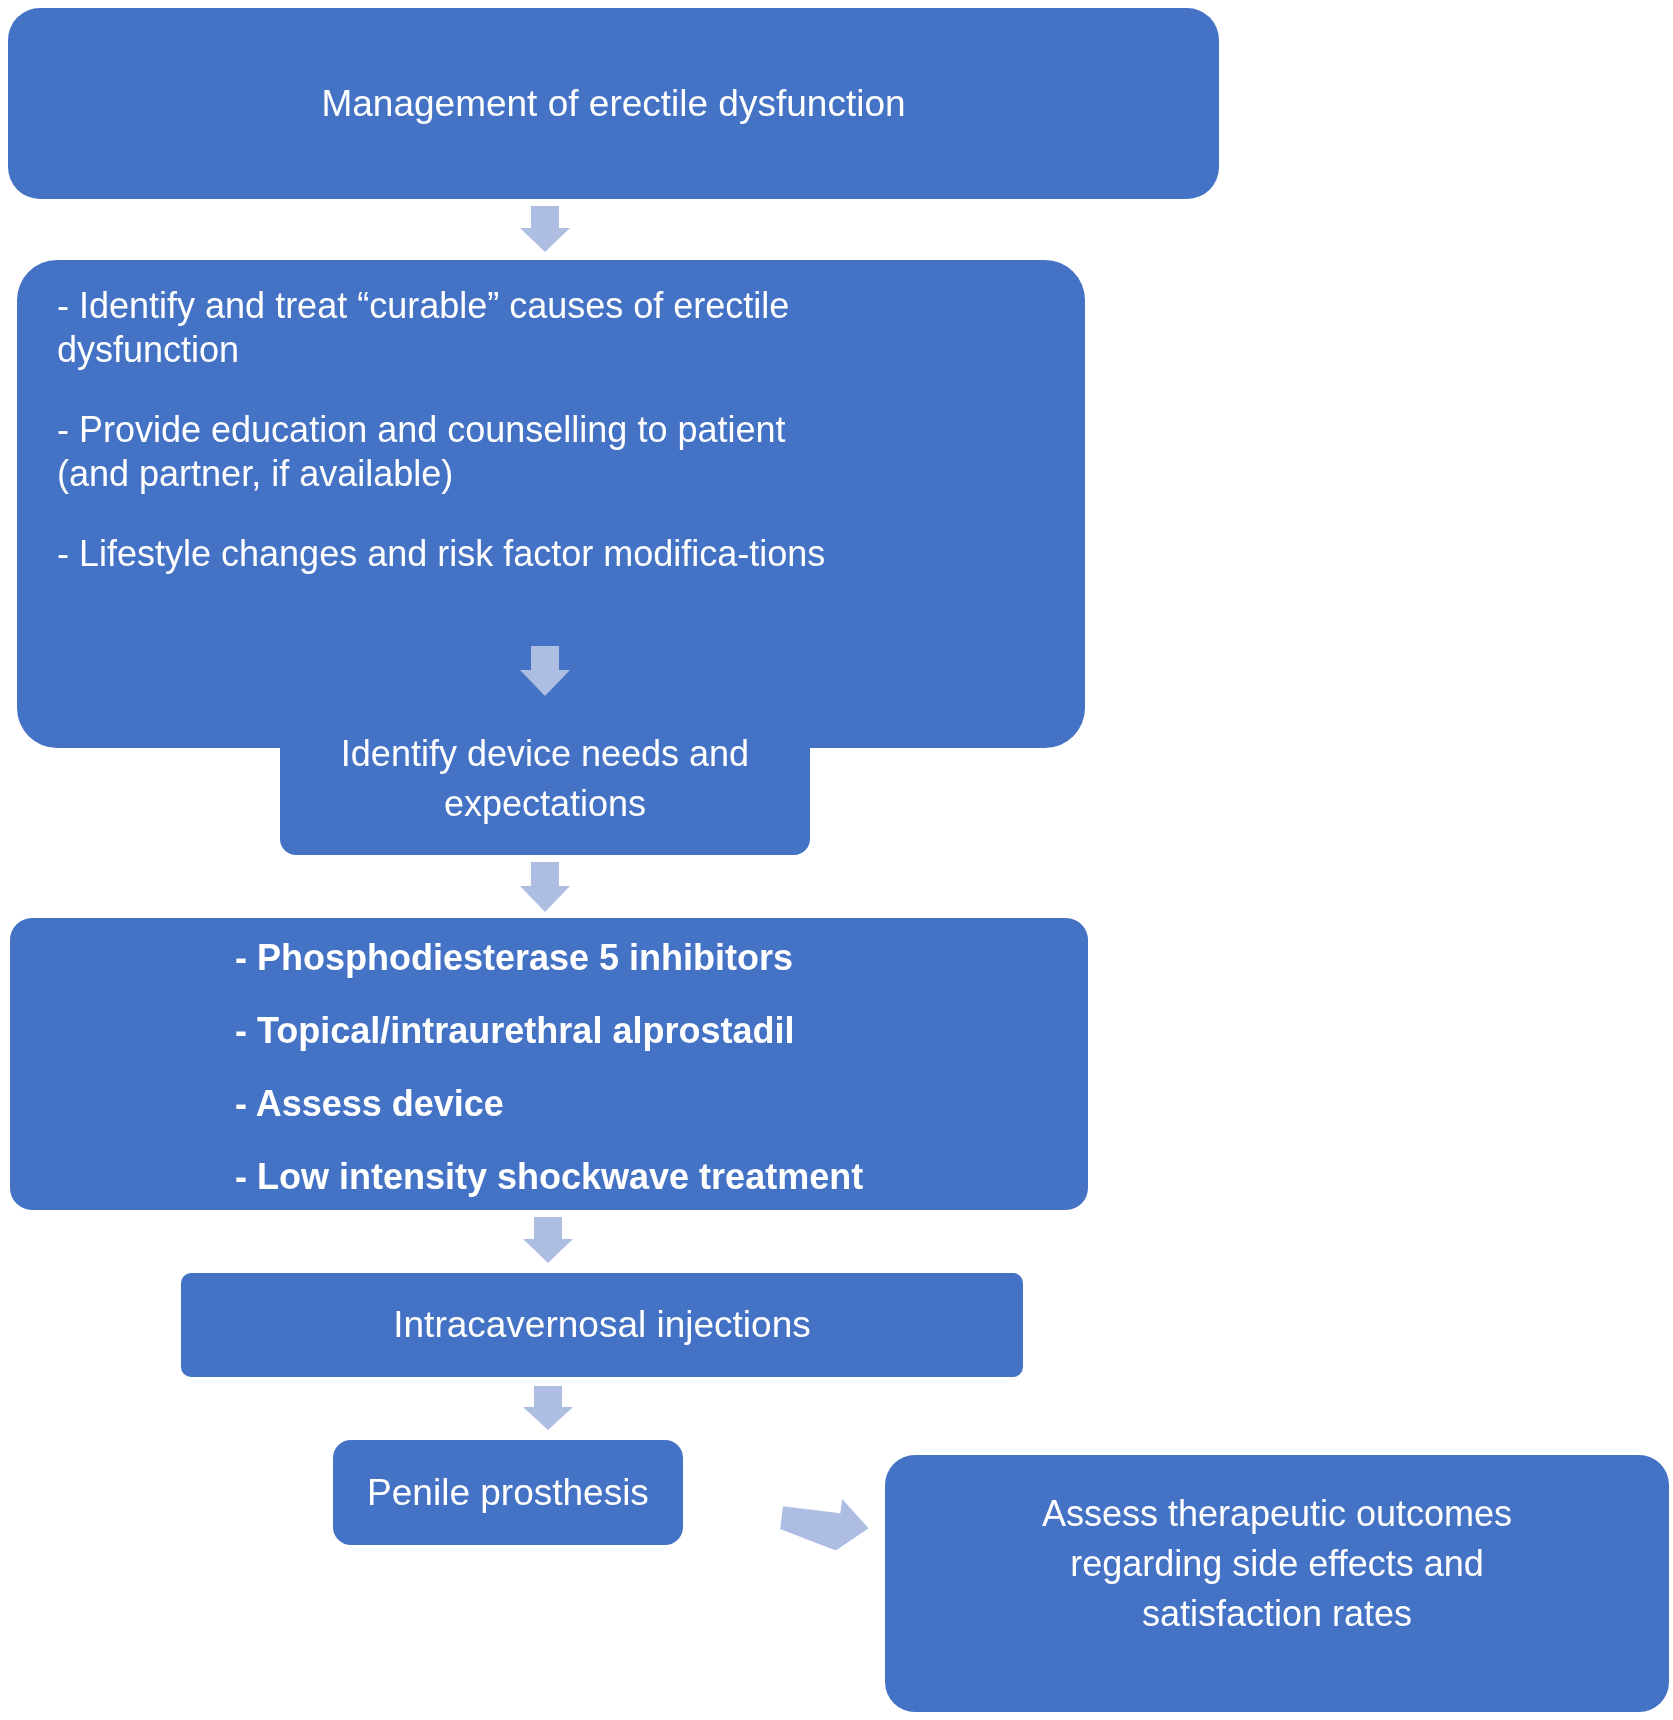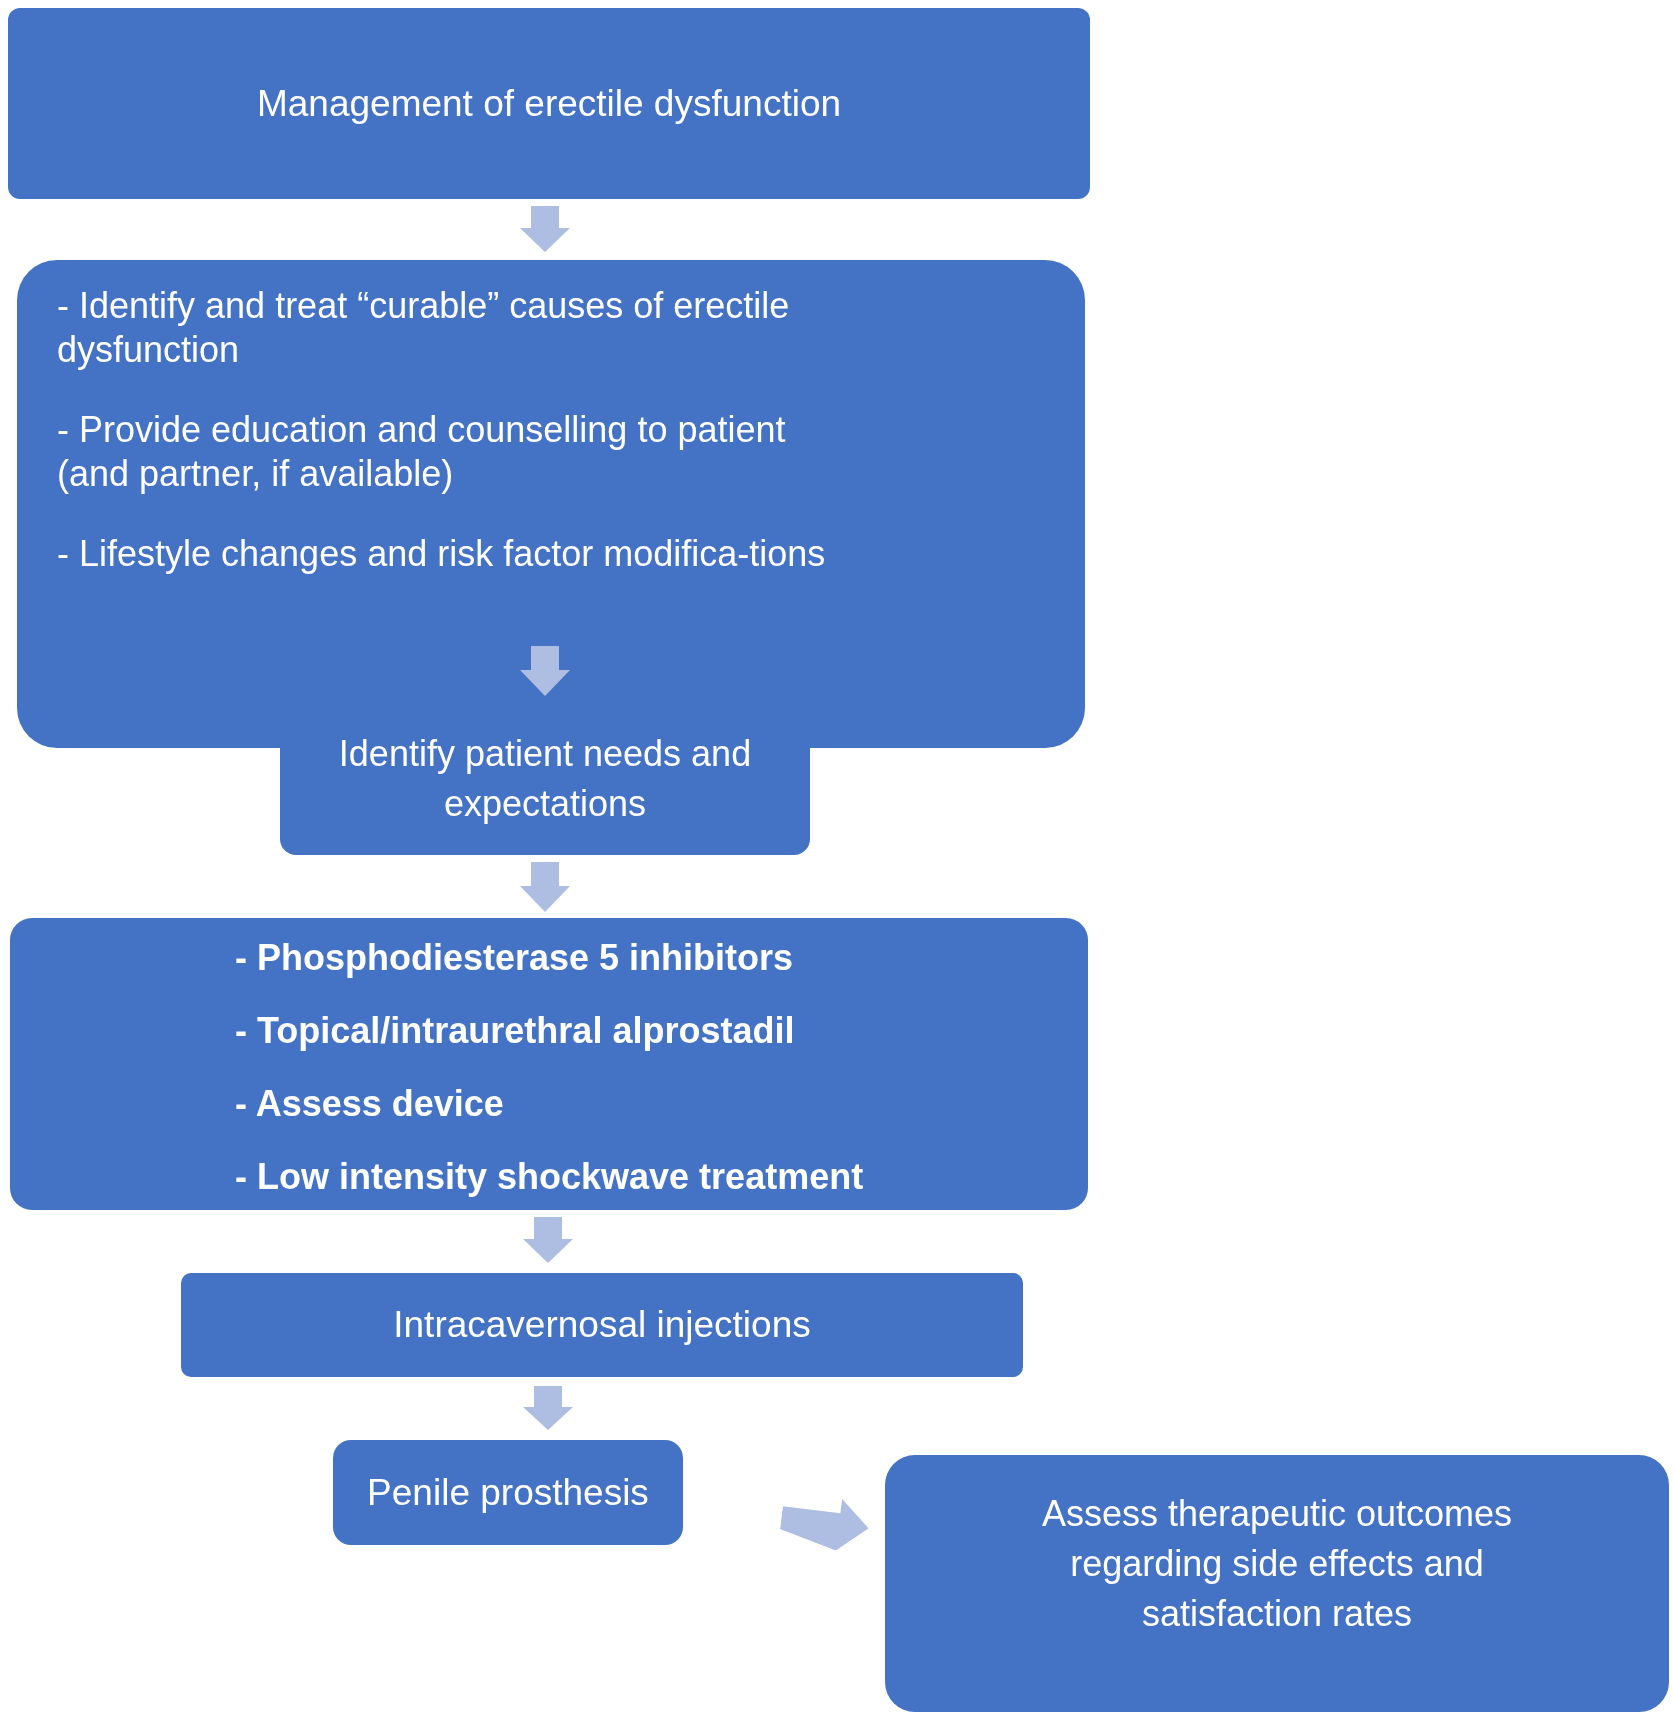--- a/index.html
+++ b/index.html
@@ -25,22 +25,22 @@
   .center-label {
     display: flex;
     align-items: center;
     justify-content: center;
     text-align: center;
     white-space: pre-line;
   }
 
   
   .box-management {
-    left: 8px; top: 8px; width: 1082px; height: 191px;
-    border-radius: 12px;
+    left: 8px; top: 8px; width: 1211px; height: 191px;
+    border-radius: 32px;
     font-size: 37px;
   }
 
   
   .box-initial {
     left: 17px; top: 260px; width: 1068px; height: 488px;
     border-radius: 40px;
     font-size: 36px;
     padding: 24px 30px 0 40px;
   }
@@ -133,21 +133,21 @@
     <div class="para">- Identify and treat “curable” causes of erectile
 dysfunction</div>
     <div class="para">- Provide education and counselling to patient
 (and partner, if available)</div>
     <div class="para">- Lifestyle changes and risk factor modifica-tions</div>
   </div>
 
   <div class="arrow-down a2"></div>
 
   <div class="node box-needs center-label">
-    <span>Identify patient needs and
+    <span>Identify device needs and
 expectations</span>
   </div>
 
   <div class="arrow-down a3"></div>
 
   <div class="node box-treatments">
     <div class="para">- Phosphodiesterase 5 inhibitors</div>
     <div class="para">- Topical/intraurethral alprostadil</div>
     <div class="para">- Assess device</div>
     <div class="para">- Low intensity shockwave treatment</div>

